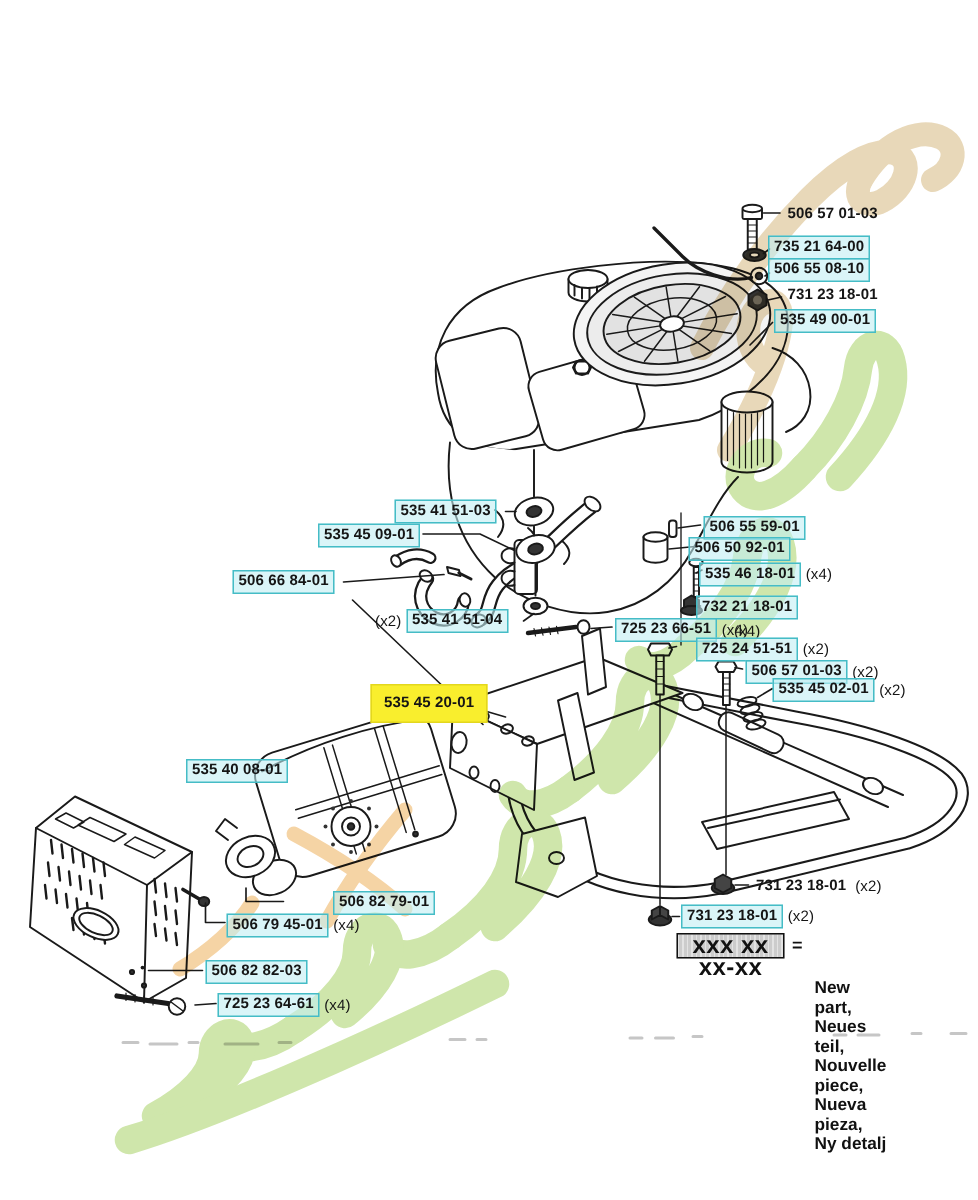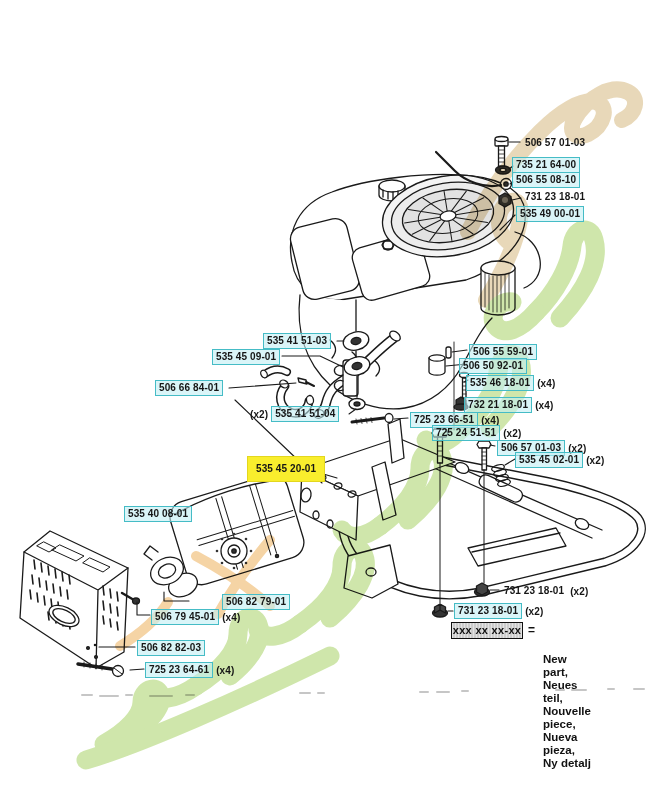--- a/index.html
+++ b/index.html
@@ -5,26 +5,26 @@
   html,body{margin:0;padding:0;background:#ffffff;}
   body{width:652px;height:800px;position:relative;font-family:"Liberation Sans",sans-serif;overflow:hidden;}
   .stage{position:absolute;left:0;top:0;width:652px;height:800px;}
   svg.diagram{position:absolute;left:0;top:0;}
   #labels-layer{position:absolute;left:0;top:0;width:652px;height:800px;}
   .part-label{position:absolute;display:flex;align-items:center;gap:3px;
     font-size:10px;font-weight:700;color:var(--ink,#151515);white-space:nowrap;letter-spacing:.1px;cursor:pointer;}
   .part-label .code{padding:1px 3px;line-height:12px;}
   .part-label.boxed .code{border:1.4px solid var(--accent_box_border,#45bcc6);background:var(--accent_box_fill,rgba(193,238,243,.6));}
   .part-label.highlight .code{background:var(--highlight_fill,#f9ee2d);border:1px solid var(--highlight_border,#e3d71e);padding:6px 8px;margin-left:41px;}
-  .part-label .prefix,.part-label .qty{font-weight:700;}
+  .part-label .prefix,.part-label .qty{font-weight:400;}
   .legend{position:absolute;left:0;top:0;}
   .legend-code{position:absolute;left:451px;top:622px;width:70px;height:15px;
     border:1.5px solid #111;background:var(--legend_fill,#cccccc);
     background-image:repeating-linear-gradient(90deg,rgba(255,255,255,.45) 0 1px,rgba(0,0,0,0) 1px 3px);
-    font-size:11px;font-weight:700;color:#111;text-align:center;line-height:15px;letter-spacing:.3px;}
+    font-size:16px;font-weight:700;color:#111;text-align:center;line-height:15px;letter-spacing:.3px;}
   .legend-eq{position:absolute;left:528px;top:623px;font-size:12px;font-weight:700;color:#111;}
   .legend-lines{position:absolute;left:543px;top:621px;margin-top:32px;}
   .legend-lines div{font-size:11.5px;font-weight:700;color:#111;line-height:13px;}
 </style>
 </head>
 <body>
 
 <div class="stage">
 
 <svg class="diagram" width="652" height="800" viewBox="0 0 652 800">
@@ -340,29 +340,29 @@
       <div class="part-label boxed" style="left: 469px; top: 344px;">
         <span class="code">506 55 59-01</span>
       </div>
       <div class="part-label boxed" style="left: 459px; top: 358px;">
         <span class="code">506 50 92-01</span>
       </div>
       <div class="part-label boxed" style="left: 466px; top: 375px;">
         <span class="code">535 46 18-01</span>
         <span class="qty">(x4)</span>
       </div>
-      <div class="part-label boxed" style="left: 464px; top: 397px;">
+      <div class="part-label boxed" style="left: 464px; top: 397px; flex-direction: column;">
         <span class="code">732 21 18-01</span>
         <span class="qty">(x4)</span>
       </div>
       <div class="part-label boxed" style="left: 410px; top: 412px;">
         <span class="code">725 23 66-51</span>
         <span class="qty">(x4)</span>
       </div>
-      <div class="part-label boxed" style="left: 432px; top: 425px; justify-content: space-between;">
+      <div class="part-label boxed" style="left: 464px; top: 425px; justify-content: space-between;">
         <span class="code">725 24 51-51</span>
         <span class="qty">(x2)</span>
       </div>
       <div class="part-label boxed" style="left: 497px; top: 440px;">
         <span class="code">506 57 01-03</span>
         <span class="qty">(x2)</span>
       </div>
       <div class="part-label boxed" style="left: 515px; top: 452px;">
         <span class="code">535 45 02-01</span>
         <span class="qty">(x2)</span>

